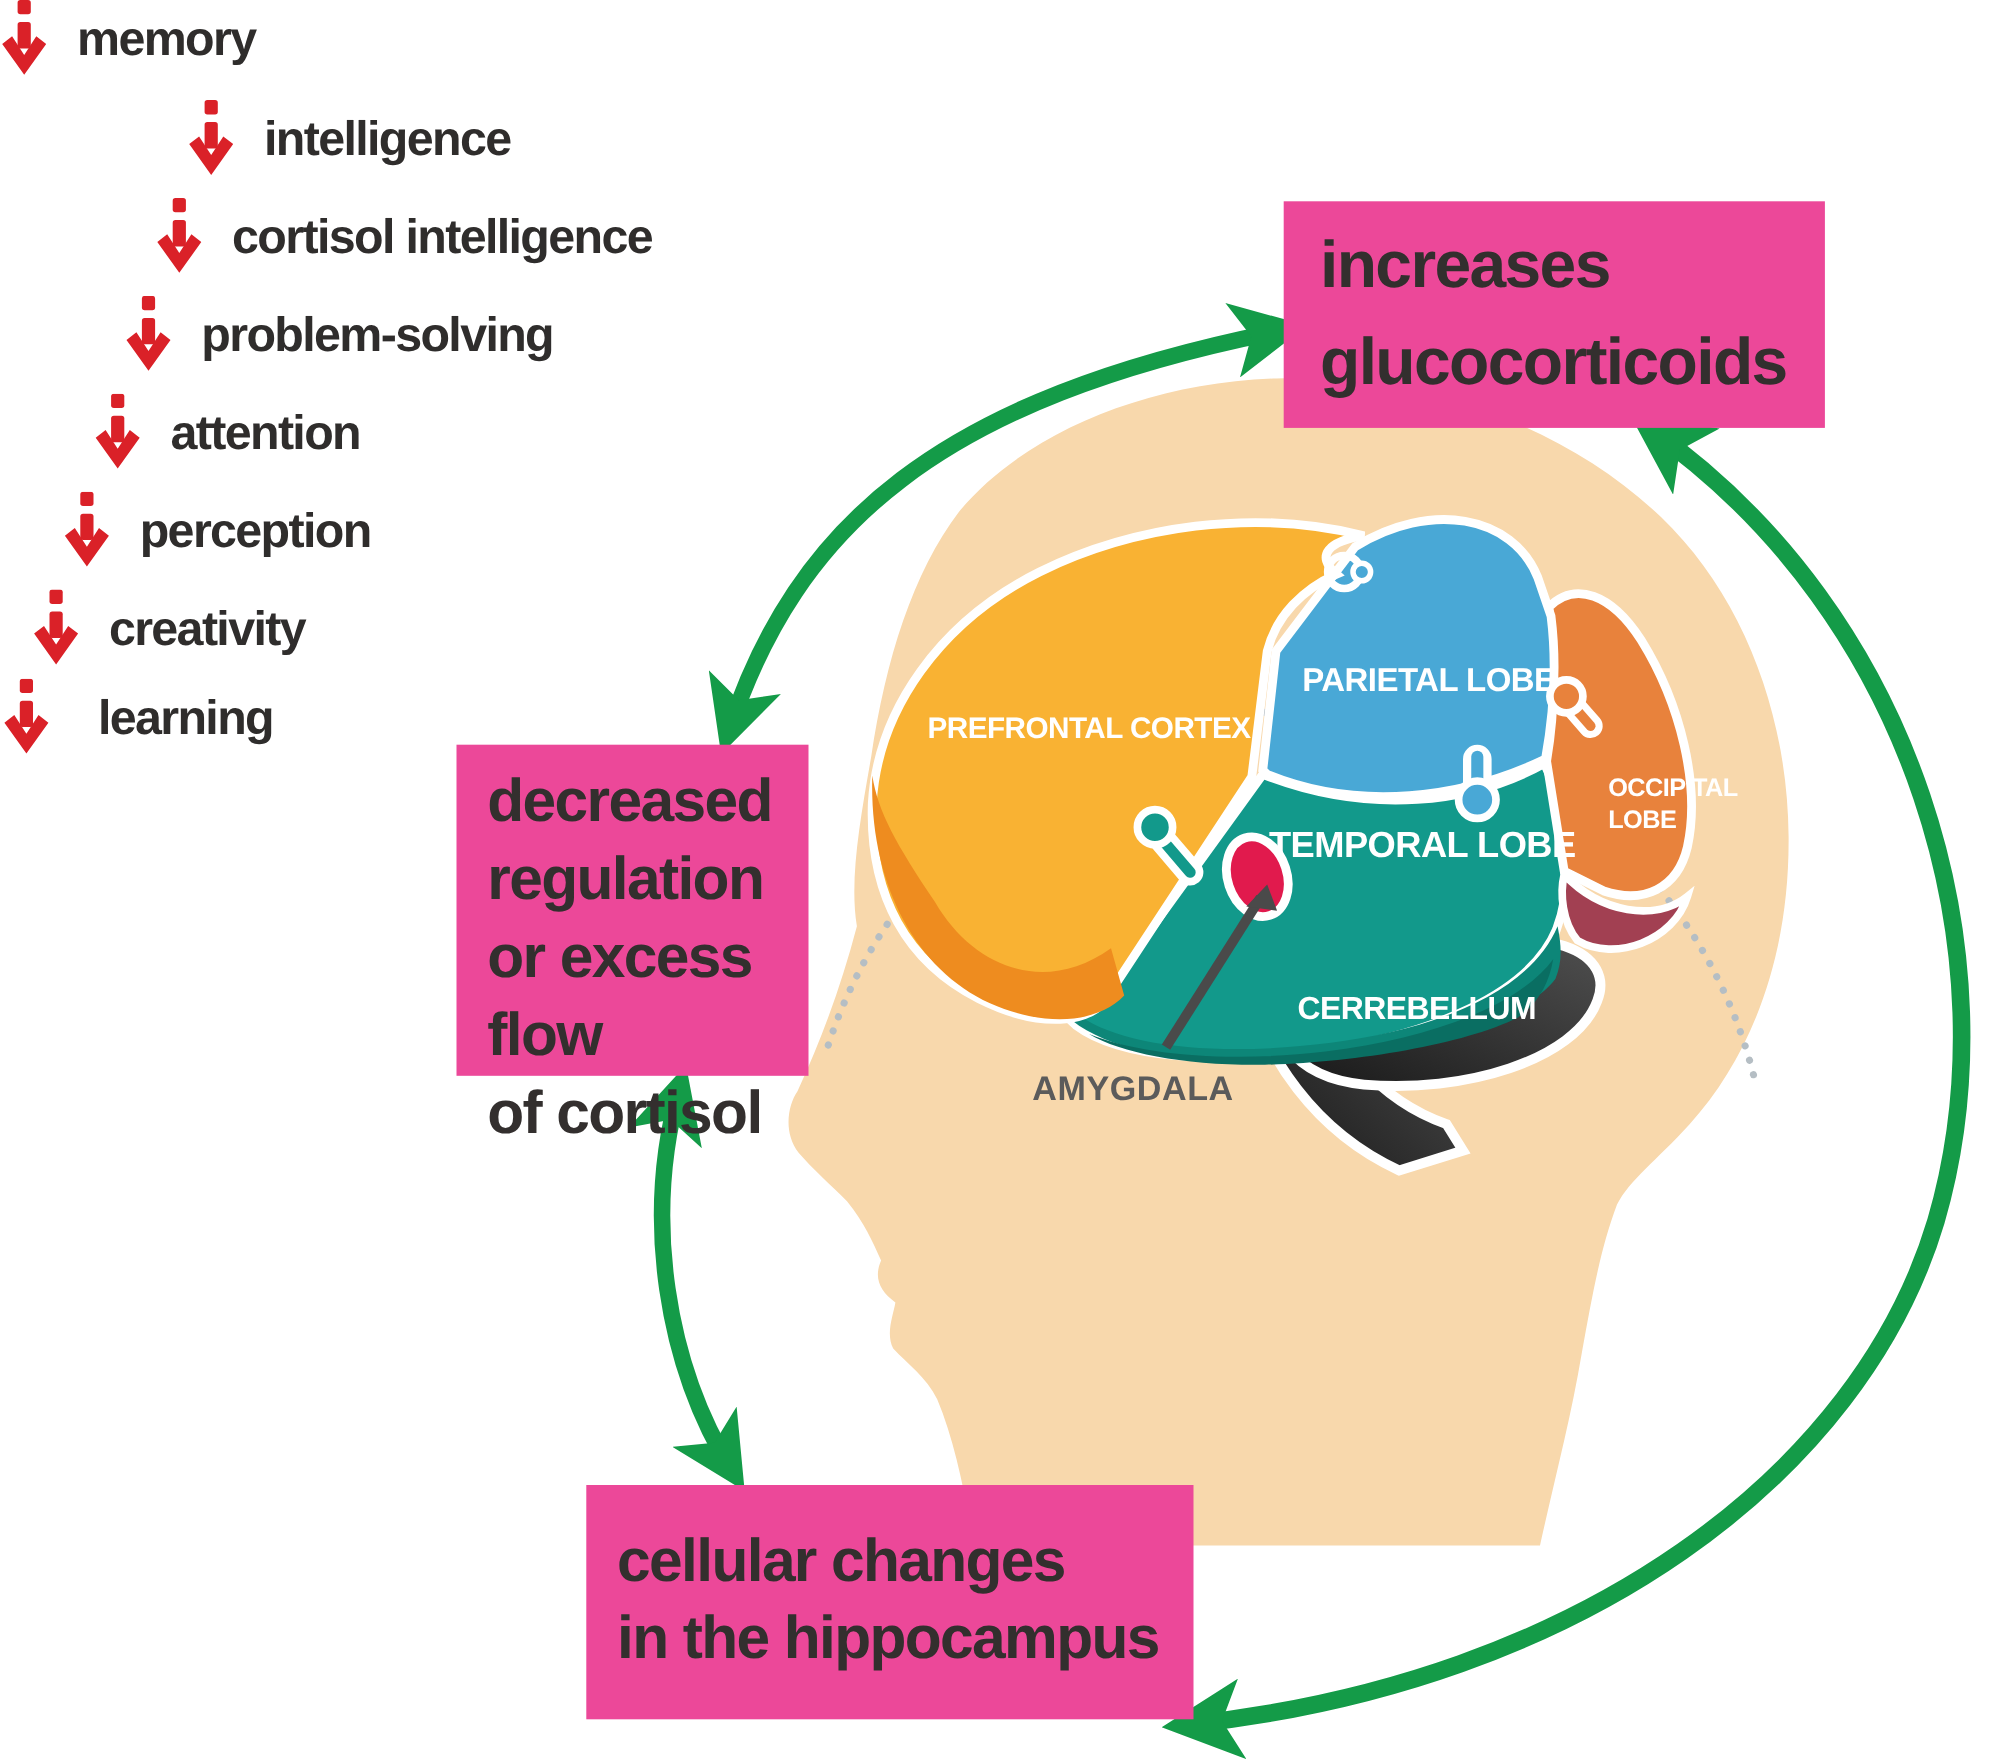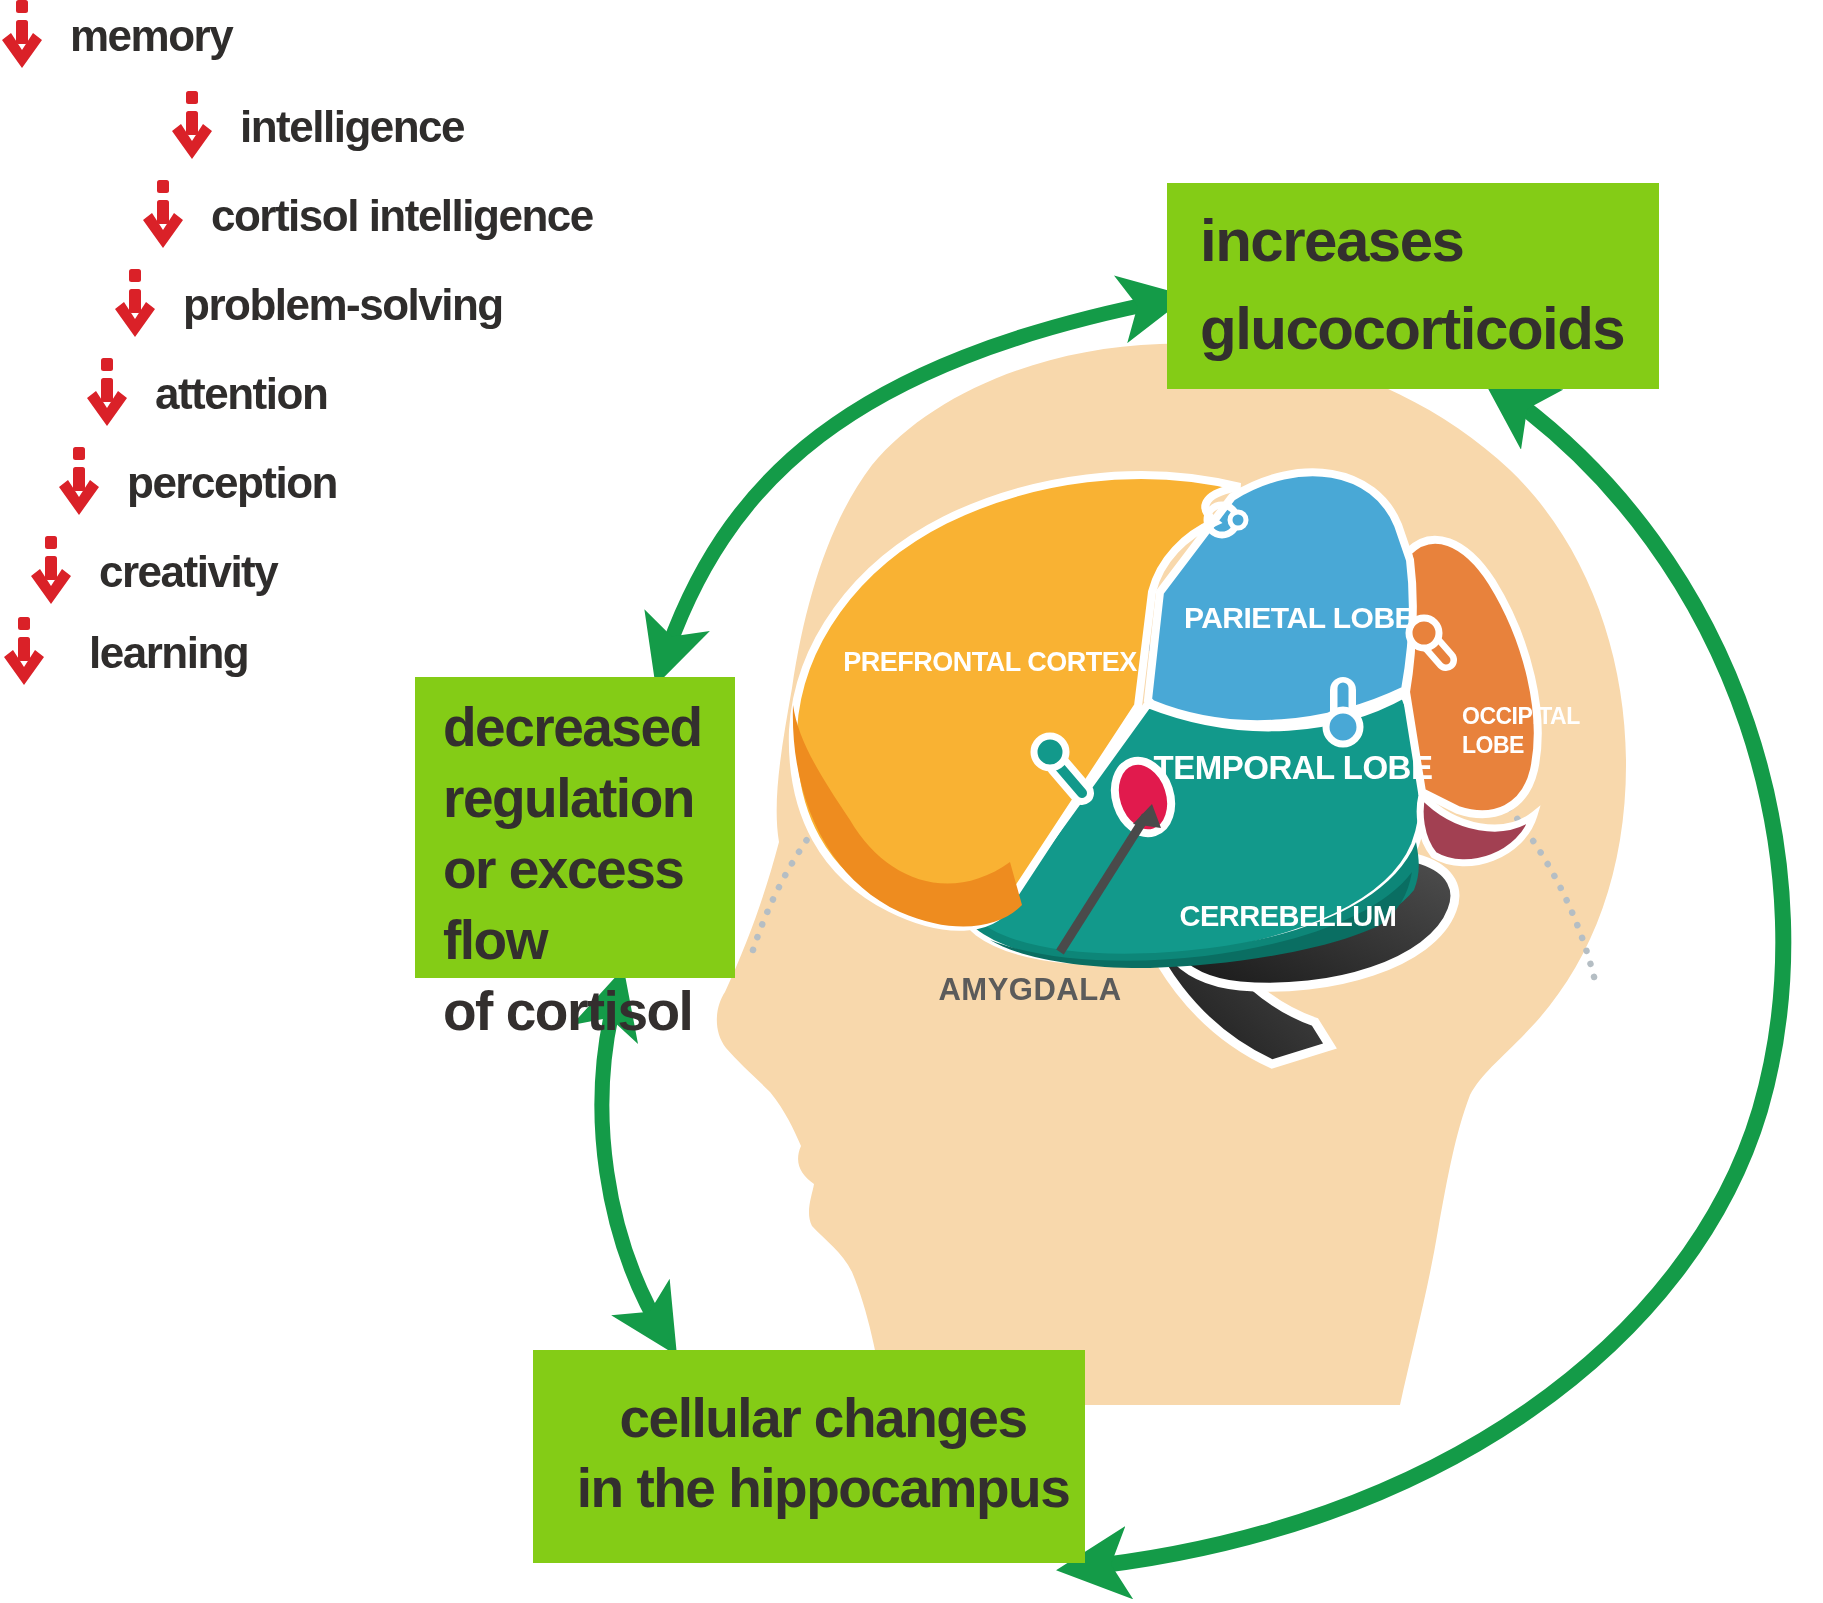--- a/index.html
+++ b/index.html
@@ -20,29 +20,29 @@
   .list-item:nth-child(1){left:198px;top:1px;}
   .list-item:nth-child(2){left:170px;top:91px;}
   .list-item:nth-child(3){left:141px;top:180px;}
   .list-item:nth-child(4){left:113px;top:269px;}
   .list-item:nth-child(5){left:85px;top:358px;}
   .list-item:nth-child(6){left:57px;top:447px;text-align:right;}
   .list-item:nth-child(7){left:29px;top:536px;}
   .list-item:nth-child(8){left:2px;top:617px;gap:43px;}
   
   .cycle-label{
-    position:absolute;background:#84cc16;color:#332F2E;font-weight:bold;
+    position:absolute;background:#ec4899;color:#332F2E;font-weight:bold;
     white-space:pre-line;letter-spacing:-1.5px;
   }
   .lab-increases{left:1167px;top:183px;width:492px;height:206px;
     padding:14px 0 0 33px;font-size:60px;line-height:88px;box-sizing:border-box;}
   .lab-decreased{left:415px;top:677px;width:320px;height:301px;
     padding:15px 0 0 28px;font-size:55px;line-height:71px;box-sizing:border-box;}
   .lab-cellular{left:533px;top:1350px;width:552px;height:213px;
-    padding:33px 0 0 28px;font-size:55px;line-height:70px;box-sizing:border-box;text-align:center;}
+    padding:33px 0 0 28px;font-size:55px;line-height:70px;box-sizing:border-box;}
   
   text.brain-lbl{fill:#ffffff;font-weight:bold;letter-spacing:-0.5px;}
   text.amyg-lbl{fill:#5B5B5B;font-weight:bold;letter-spacing:0.5px;}
 </style>
 </head>
 <body>
 
 <div class="stage">
 
   <svg class="scene" width="1823" height="1603" viewBox="0 0 1823 1603">

